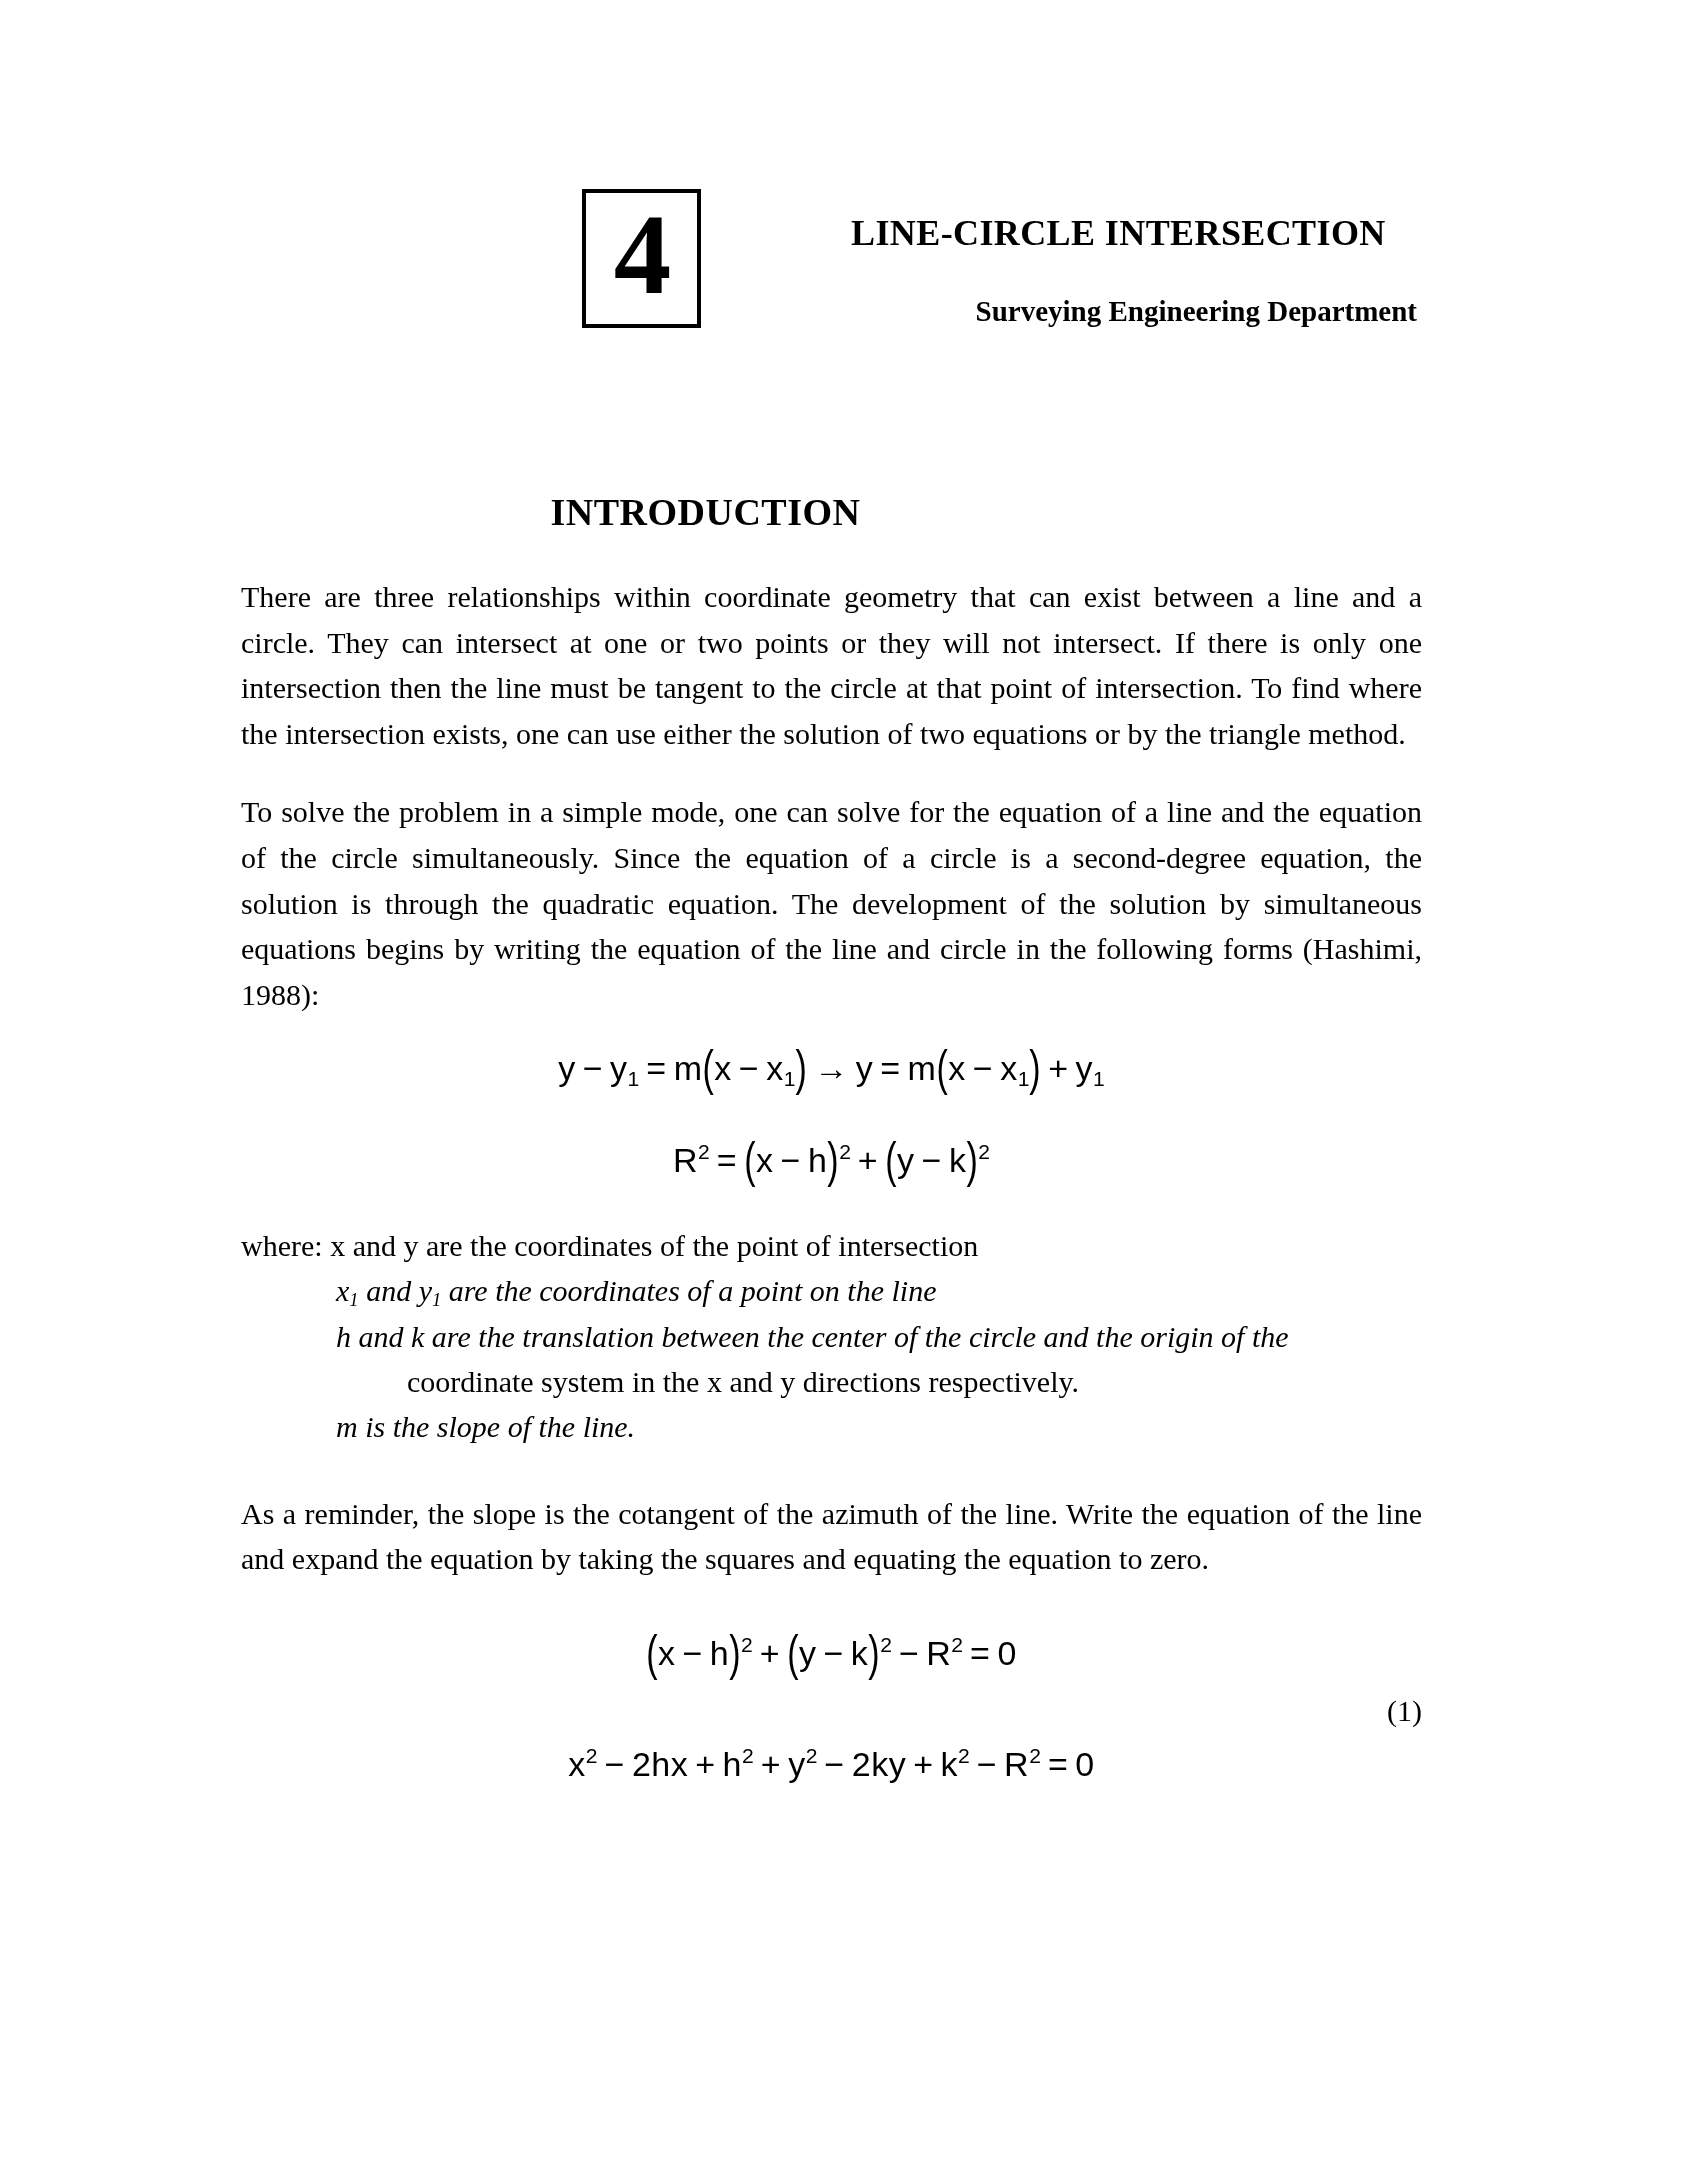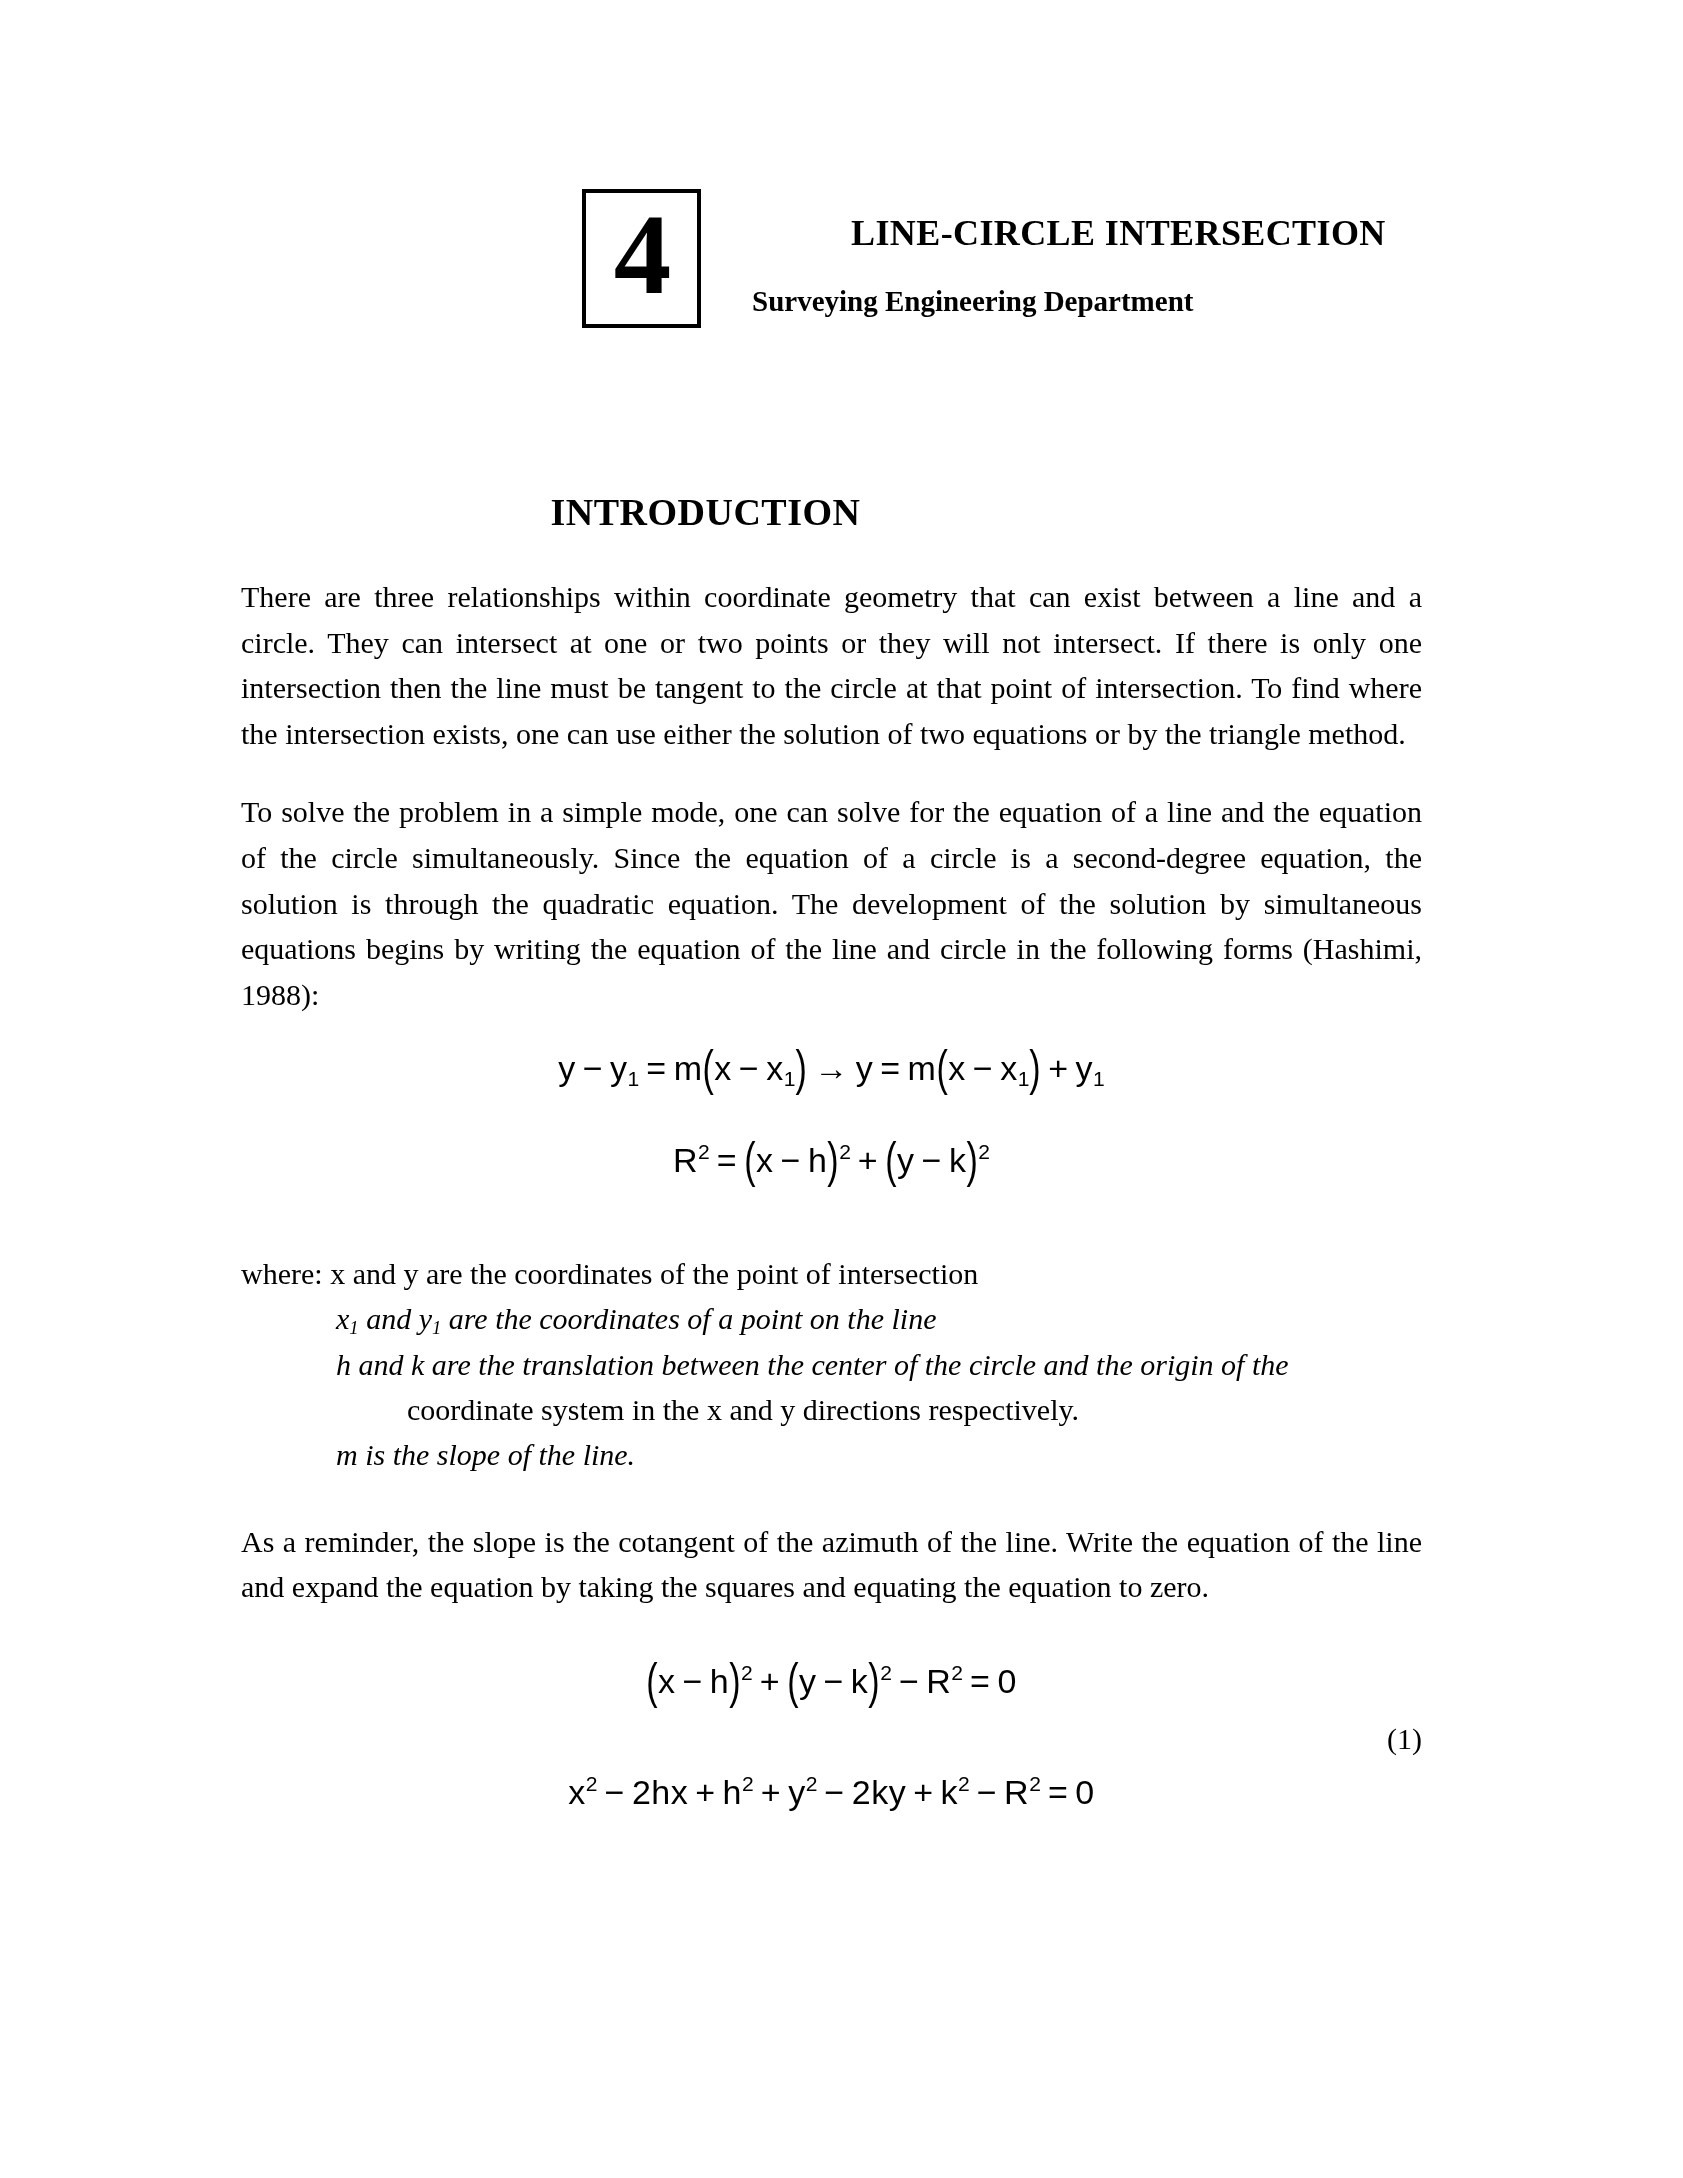--- a/index.html
+++ b/index.html
@@ -54,23 +54,23 @@
     left: 851px;
     top: 36px;
     font-weight: bold;
     font-size: 36px;
     letter-spacing: 0.4px;
     white-space: nowrap;
   }
   .affiliation {
     position: absolute;
     left: 752px;
-    top: 105px;
+    top: 115px;
     width: 665px;
-    text-align: left;
+    text-align: right;
     font-weight: bold;
     font-size: 29px;
     line-height: 1.38;
   }
   .affiliation div { white-space: nowrap; }
 
   
   .section-heading {
     position: absolute;
     left: 0;
@@ -182,21 +182,21 @@
   <div class="content">
 
     <p class="body">There are three relationships within coordinate geometry that can exist between a line and a circle.  They can intersect at one or two points or they will not intersect.  If there is only one intersection then the line must be tangent to the circle at that point of intersection.  To find where the intersection exists, one can use either the solution of two equations or by the triangle method.</p>
 
     <p class="body">To solve the problem in a simple mode, one can solve for the equation of a line and the equation of the circle simultaneously.  Since the equation of a circle is a second-degree equation, the solution is through the quadratic equation.  The development of the solution by simultaneous equations begins by writing the equation of the line and circle in the following forms (Hashimi, 1988):</p>
 
     <div class="eq-block" style="margin-top: 32px; margin-bottom: 50px;">
       <span class="math" aria-label="y minus y sub 1 equals m times open paren x minus x sub 1 close paren, implies y equals m times open paren x minus x sub 1 close paren plus y sub 1">y<span class="op">−</span>y<sub>1</sub><span class="op">=</span>m<span class="paren">(</span>x<span class="op">−</span>x<sub>1</sub><span class="paren">)</span><span class="op">→</span>y<span class="op">=</span>m<span class="paren">(</span>x<span class="op">−</span>x<sub>1</sub><span class="paren">)</span><span class="op">+</span>y<sub>1</sub></span>
     </div>
 
-    <div class="eq-block" style="margin-bottom: 71px;">
+    <div class="eq-block" style="margin-bottom: 43px;">
       <span class="math" aria-label="R squared equals open paren x minus h close paren squared plus open paren y minus k close paren squared">R<sup>2</sup><span class="op">=</span><span class="paren">(</span>x<span class="op">−</span>h<span class="paren">)</span><sup>2</sup><span class="op">+</span><span class="paren">(</span>y<span class="op">−</span>k<span class="paren">)</span><sup>2</sup></span>
     </div>
 
     <div class="where-list">
       <div class="wl-row">
         <span>where:</span>
         <span>x and y are the coordinates of the point of intersection</span>
       </div>
       <div class="wl-row indent1"><span>x</span><sub>1</sub><span> and y</span><sub>1</sub><span> are the coordinates of a point on the line</span></div>
       <div class="wl-row indent1 just" style="width: 1086px;">h and k are the translation between the center of the circle and the origin of the</div>

